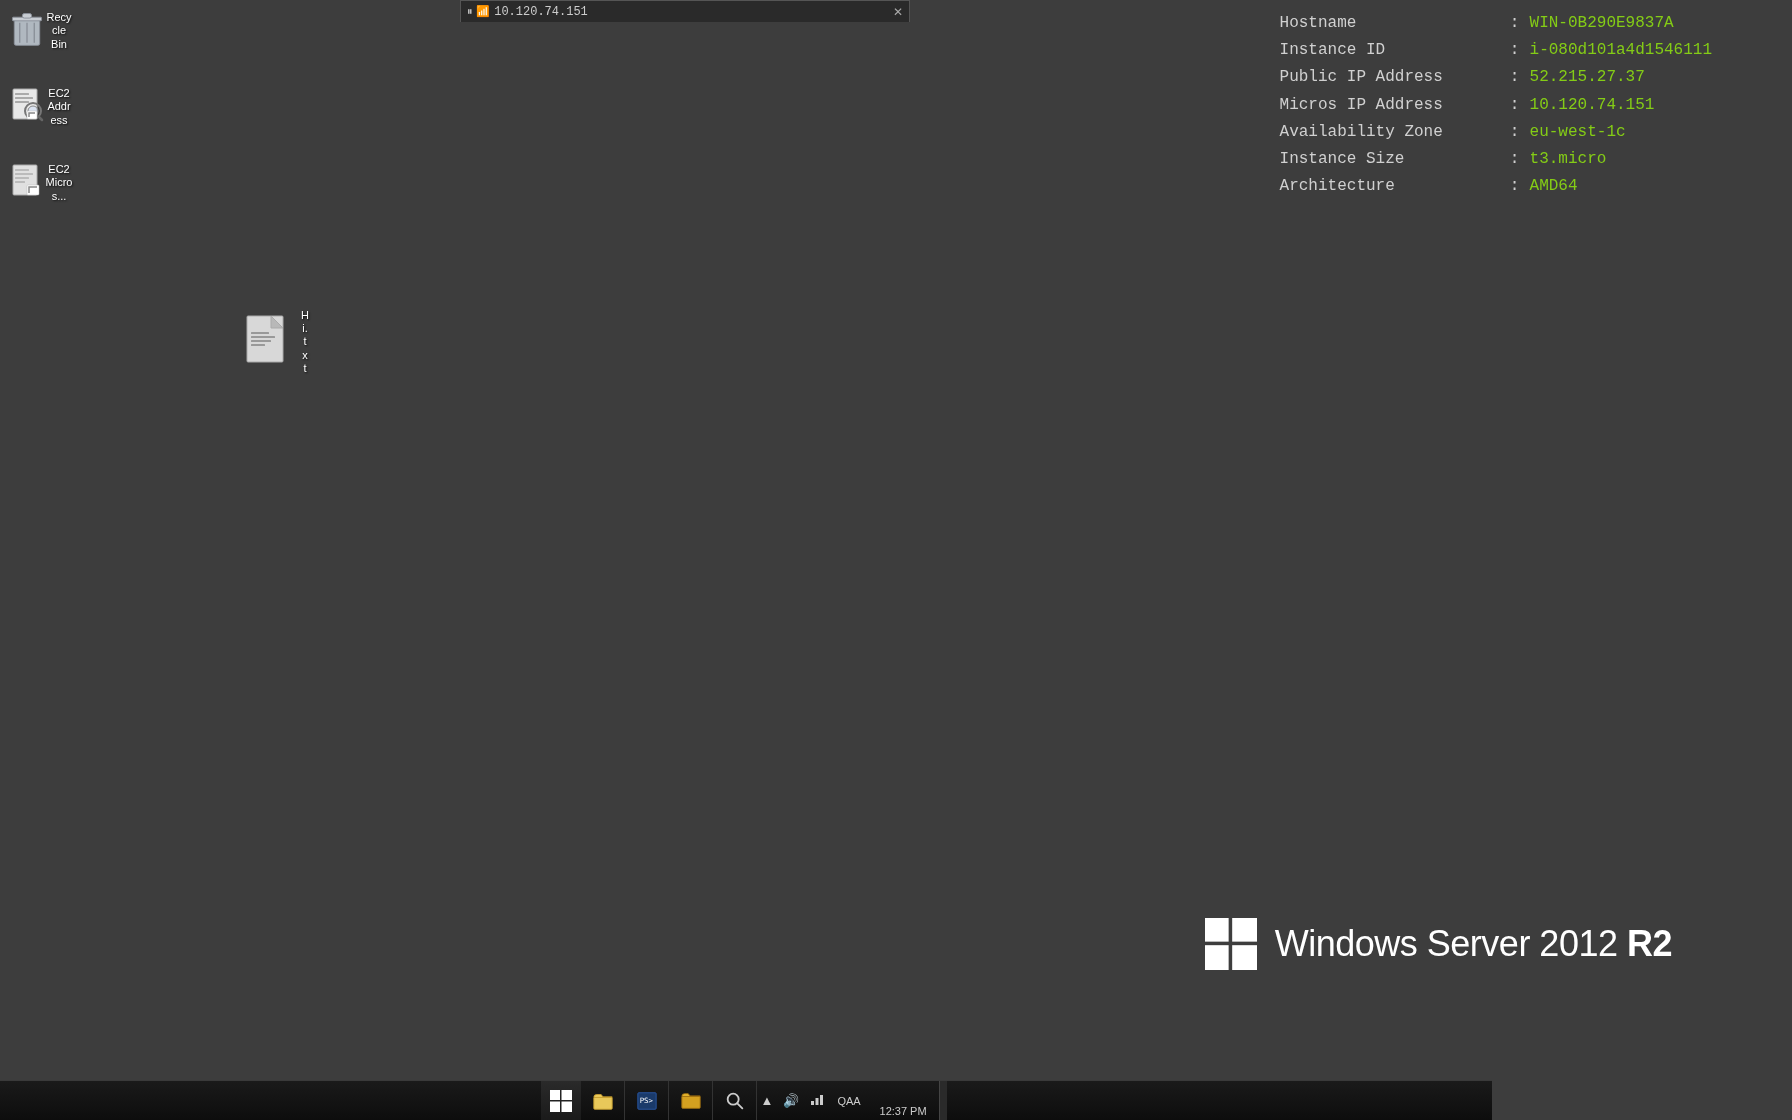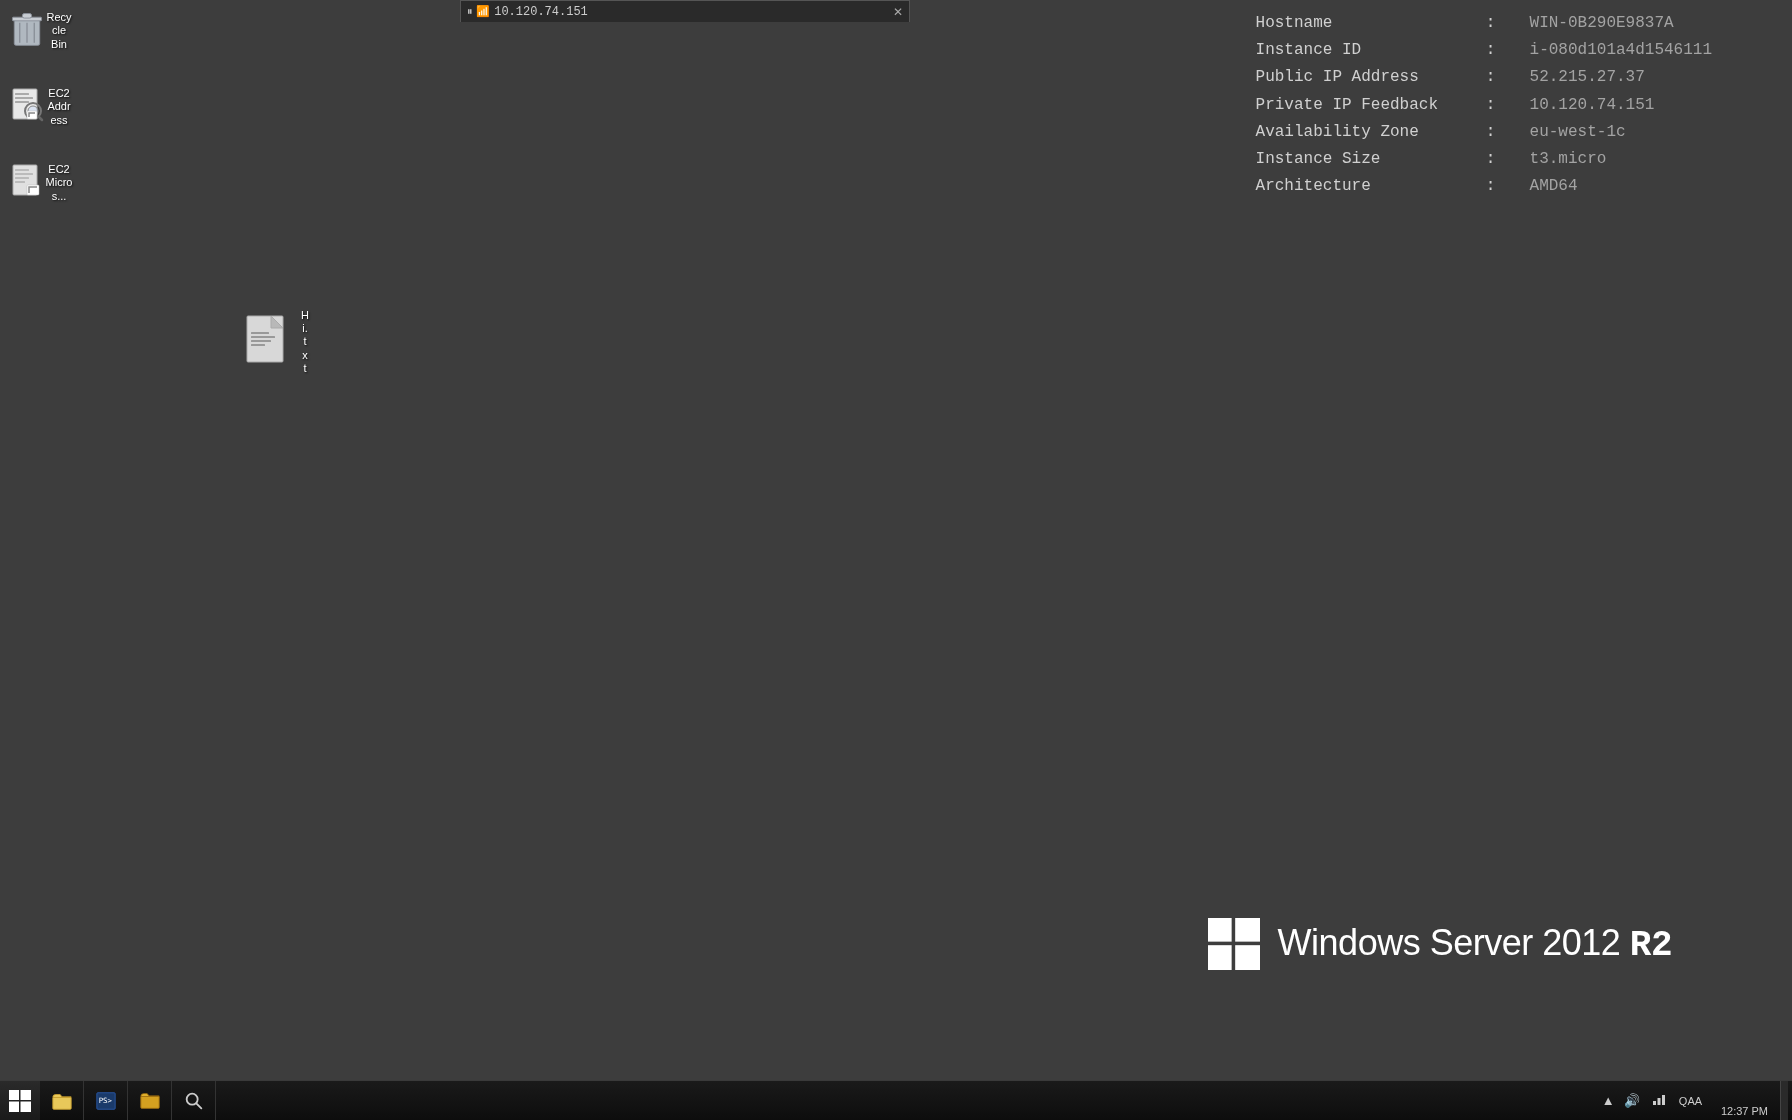--- a/index.html
+++ b/index.html
@@ -85,22 +85,21 @@
       text-align: left;
       min-width: 220px;
       color: #d0d0d0;
     }
     .info-sep {
       min-width: 30px;
       text-align: center;
       color: #d0d0d0;
     }
     .info-value {
-      color: #a3a3a3;
-      margin-left: 24px;
+      color: #84cc16;
     }
 
     
     #terminal-titlebar {
       position: absolute;
       top: 0;
       left: 460px;
       width: 450px;
       height: 22px;
       background: #2a2a2a;
@@ -142,35 +141,34 @@
     }
     #branding .win-text {
       color: #fff;
       font-size: 36px;
       font-weight: 200;
       font-family: 'Segoe UI', Arial, sans-serif;
       letter-spacing: -0.5px;
     }
     #branding .win-text span {
       font-weight: 700;
-      font-family: Liberation Mono, monospace;
     }
 
     
     #taskbar {
       position: absolute;
       bottom: 0;
       left: 0;
-      width: 1792px;
+      width: 1492px;
       height: 40px;
       background: linear-gradient(to bottom, #1a1a1a, #0d0d0d);
       border-top: 1px solid #3a3a3a;
       display: flex;
       align-items: center;
-      justify-content: space-between;
+      justify-content: center;
     }
     #taskbar-left {
       display: flex;
       align-items: center;
       height: 100%;
     }
     #start-button {
       width: 40px;
       height: 40px;
       display: flex;
@@ -311,21 +309,21 @@
       <span class="info-label">Instance ID</span>
       <span class="info-sep"> : </span>
       <span class="info-value">i-080d101a4d1546111</span>
     </div>
     <div class="info-row">
       <span class="info-label">Public IP Address</span>
       <span class="info-sep"> : </span>
       <span class="info-value">52.215.27.37</span>
     </div>
     <div class="info-row">
-      <span class="info-label">Private IP Feedback</span>
+      <span class="info-label">Micros IP Address</span>
       <span class="info-sep"> : </span>
       <span class="info-value">10.120.74.151</span>
     </div>
     <div class="info-row">
       <span class="info-label">Availability Zone</span>
       <span class="info-sep"> : </span>
       <span class="info-value">eu-west-1c</span>
     </div>
     <div class="info-row">
       <span class="info-label">Instance Size</span>

